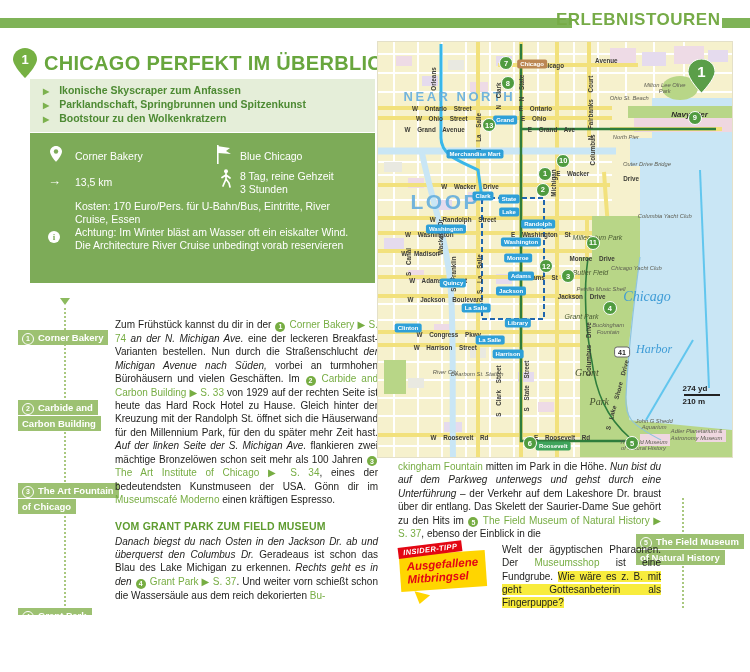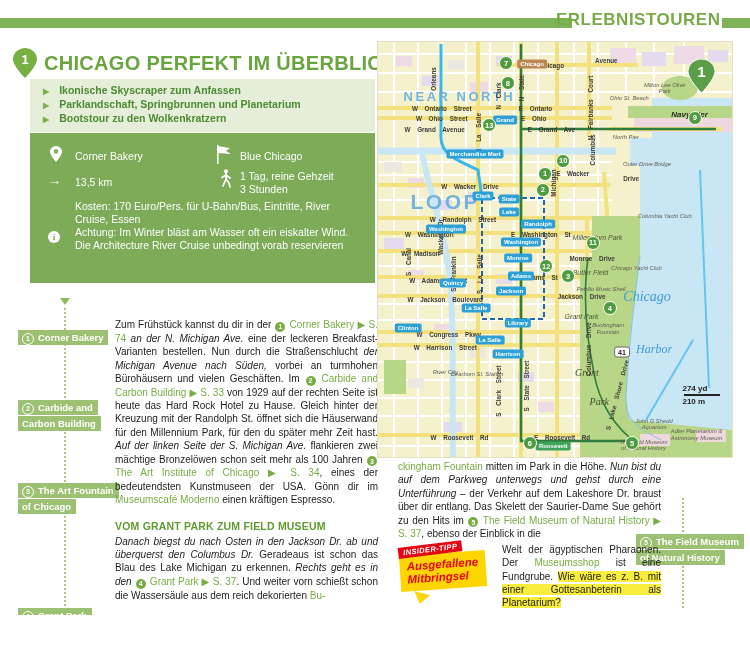--- a/index.html
+++ b/index.html
@@ -81,21 +81,21 @@
 
   <div class="abs hlbox">
 
       <div class="hlrow">
         <span class="arr">▶</span>
         <span>Ikonische Skyscraper zum Anfassen</span>
       </div>
 
       <div class="hlrow">
         <span class="arr">▶</span>
-        <span>Parklandschaft, Springbrunnen und Planetarium</span>
+        <span>Parklandschaft, Springbrunnen und Spitzenkunst</span>
       </div>
 
       <div class="hlrow">
         <span class="arr">▶</span>
         <span>Bootstour zu den Wolkenkratzern</span>
       </div>
     </div>
 
   <div class="abs infobox">
     <svg class="abs" style="left:20px;top:13px" width="12" height="16" viewBox="0 0 12 16">
@@ -107,21 +107,21 @@
       <path d="M1 2 L14 4 L10 7 L15 10 L2 9 Z" fill="#fff"></path>
         <rect x="1" y="1" width="1.6" height="19" fill="#fff"></rect>
     </svg>
     <div class="abs" style="left:210px;top:17px">Blue Chicago</div>
     <div class="iarrow" style="left:18px;top:40px">→</div>
     <div class="abs" style="left:45px;top:43px">13,5 km</div>
     <svg class="abs" style="left:190px;top:36px" width="12" height="19" viewBox="0 0 12 19">
       <circle cx="6" cy="2.2" r="2" fill="#fff"></circle>
       <path d="M6 4.5 L6 10 M6 6 L2 8.5 M6 6 L10 9 M6 10 L3 17 M6 10 L9 14 L10 18" stroke="#fff" stroke-width="1.7" fill="none" stroke-linecap="round"></path>
     </svg>
-    <div class="abs" style="left:210px;top:37px">1 Tag, reine Gehzeit</div>
+    <div class="abs" style="left:210px;top:37px">8 Tag, reine Gehzeit</div>
     <div class="abs" style="left:210px;top:50px">3 Stunden</div>
     <div class="abs" style="left:45px;top:67px;width:280px">Kosten: 170 Euro/Pers. für U-Bahn/Bus, Eintritte, River Cruise, Essen</div>
     <div class="iinfo" style="left:18px;top:98px">i</div>
     <div class="abs" style="left:45px;top:93px;width:285px">Achtung: Im Winter bläst am Wasser oft ein eiskalter Wind. Die Architecture River Cruise unbedingt vorab re­servieren</div>
   </div>
 
   <div class="abs" style="left:14px;top:298px;width:100px;height:344px">
     <div class="railline" style="left:50px;top:10px;bottom:0"></div>
     <div class="railarrow" style="left:46px;top:0"></div>
     <div>
@@ -154,21 +154,21 @@
     <p class="body"><span class="gr">ckingham Fountain</span><span class="pl"> mitten im Park in die Höhe. </span><span class="it">Nun bist du auf dem Parkweg unterwegs und gehst durch eine Unterführung</span><span class="pl"> – der Verkehr auf dem Lakeshore Dr. braust über dir entlang. Das Skelett der Saurier-Dame Sue gehört zu den Hits im </span><span class="mk">5</span><span class="gr"> The Field Museum of Natural History ▶ S. 37</span><span class="pl">, ebenso der Einblick in die</span></p>
     <div class="tiprow">
       <div class="tip">
         <div class="tipribbon">INSIDER-TIPP</div>
         <div class="tipbubble">
           <div>Ausgefallene</div>
           <div>Mitbringsel</div>
         </div>
         <div class="tiptail"></div>
       </div>
-      <p class="body" style="flex:1"><span class="pl">Welt der ägyptischen Pharaonen. Der </span><span class="gr">Museumsshop</span><span class="pl"> ist eine Fundgrube. </span><span class="hi">Wie wäre es z. B. mit einer Gottesanbeterin als Planetarium?</span></p>
+      <p class="body" style="flex:1"><span class="pl">Welt der ägyptischen Pharaonen. Der </span><span class="gr">Museumsshop</span><span class="pl"> ist eine Fundgrube. </span><span class="hi">Wie wäre es z. B. mit geht Gottesanbeterin als Fingerpuppe?</span></p>
     </div>
   </div>
 
   <div class="abs map">
     <svg width="354" height="415" viewBox="0 0 354 415">
       <rect x="0" y="0" width="354" height="415" fill="#f6f1cd"></rect>
 
       <rect x="224" y="0" width="130" height="415" fill="#c9e6f5"></rect>
 
       <rect x="224" y="0" width="130" height="56" fill="#f6f1cd"></rect>

